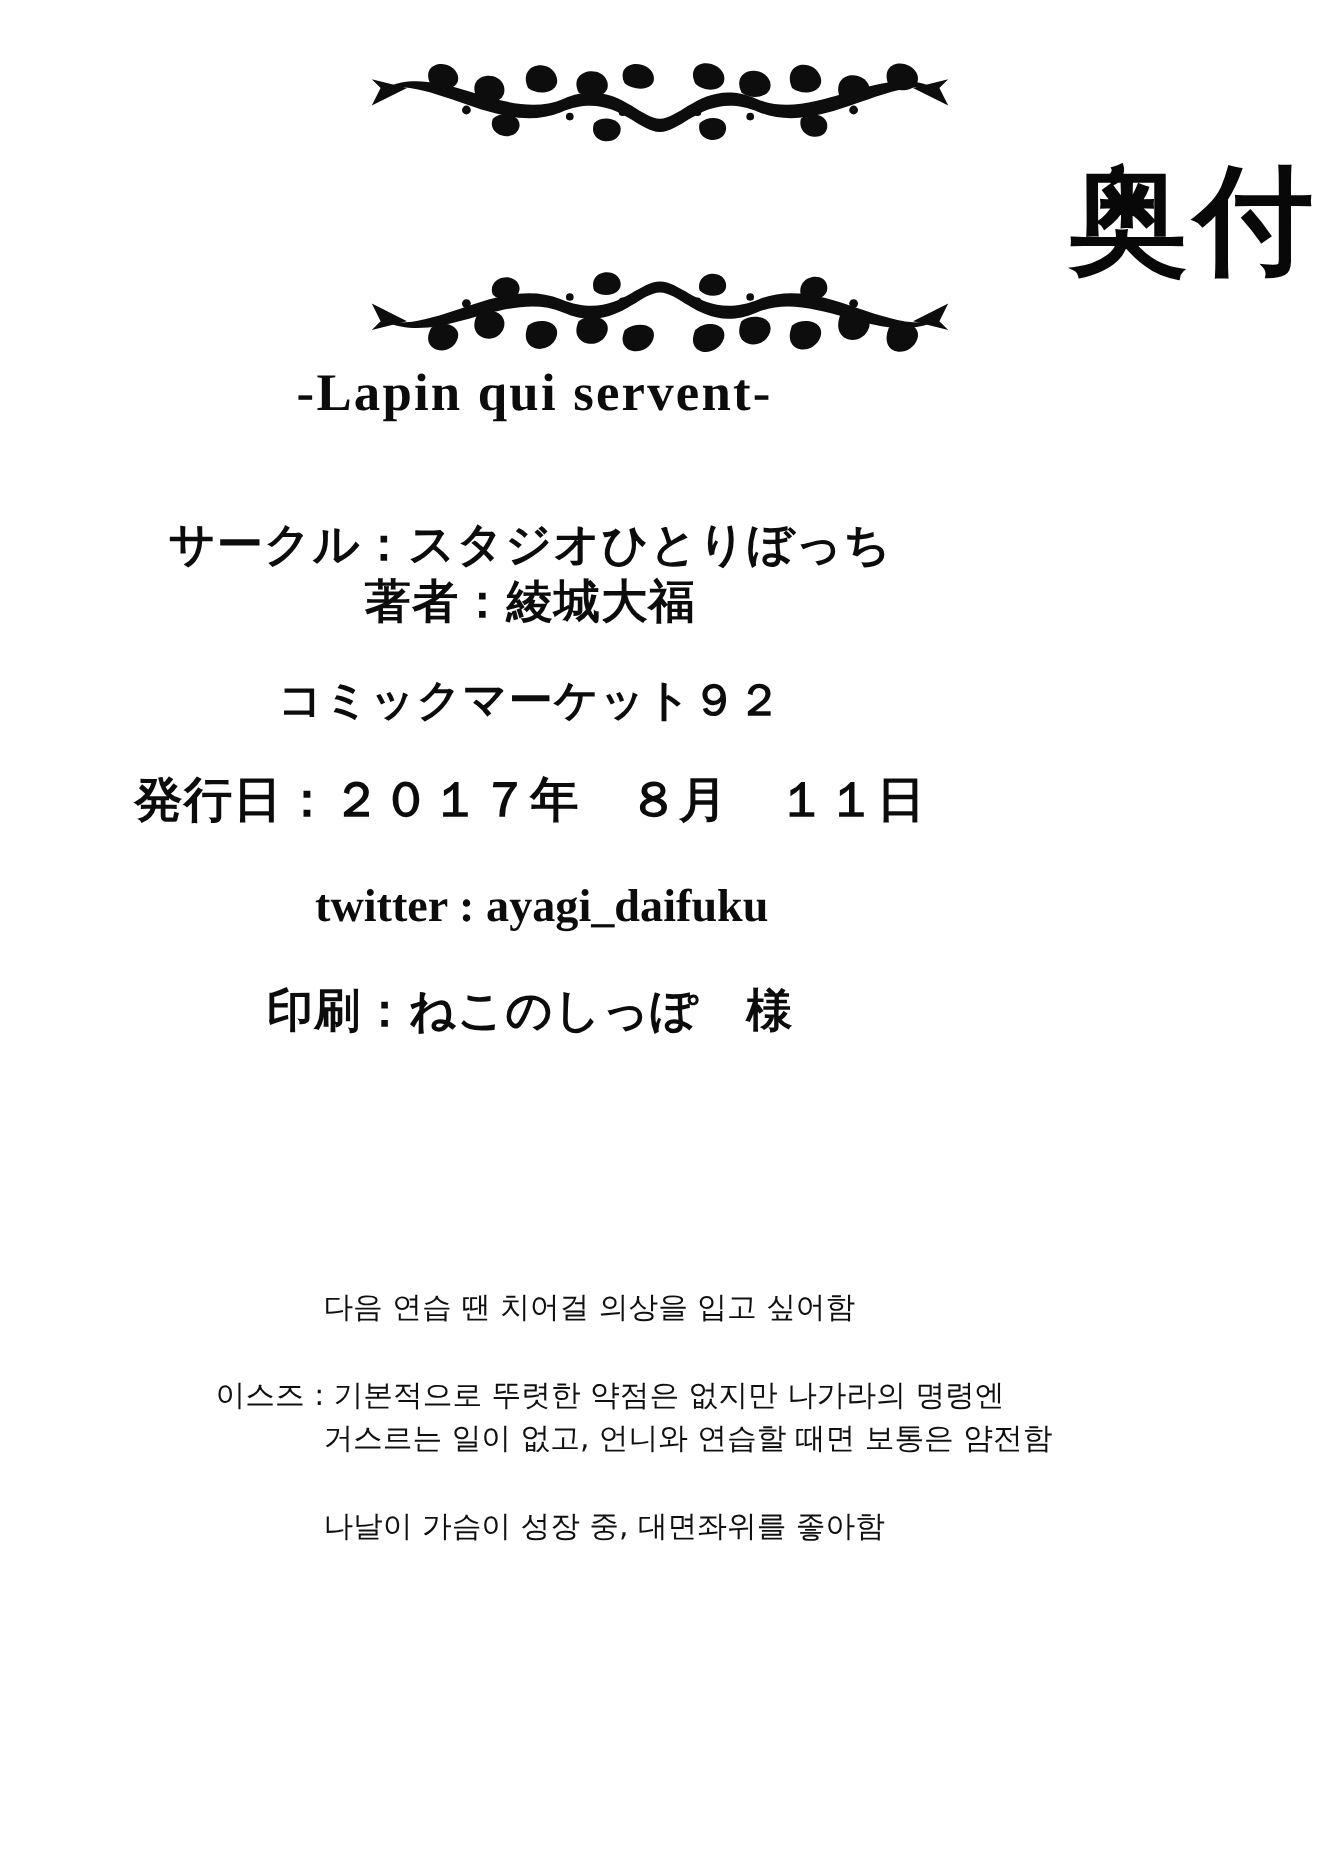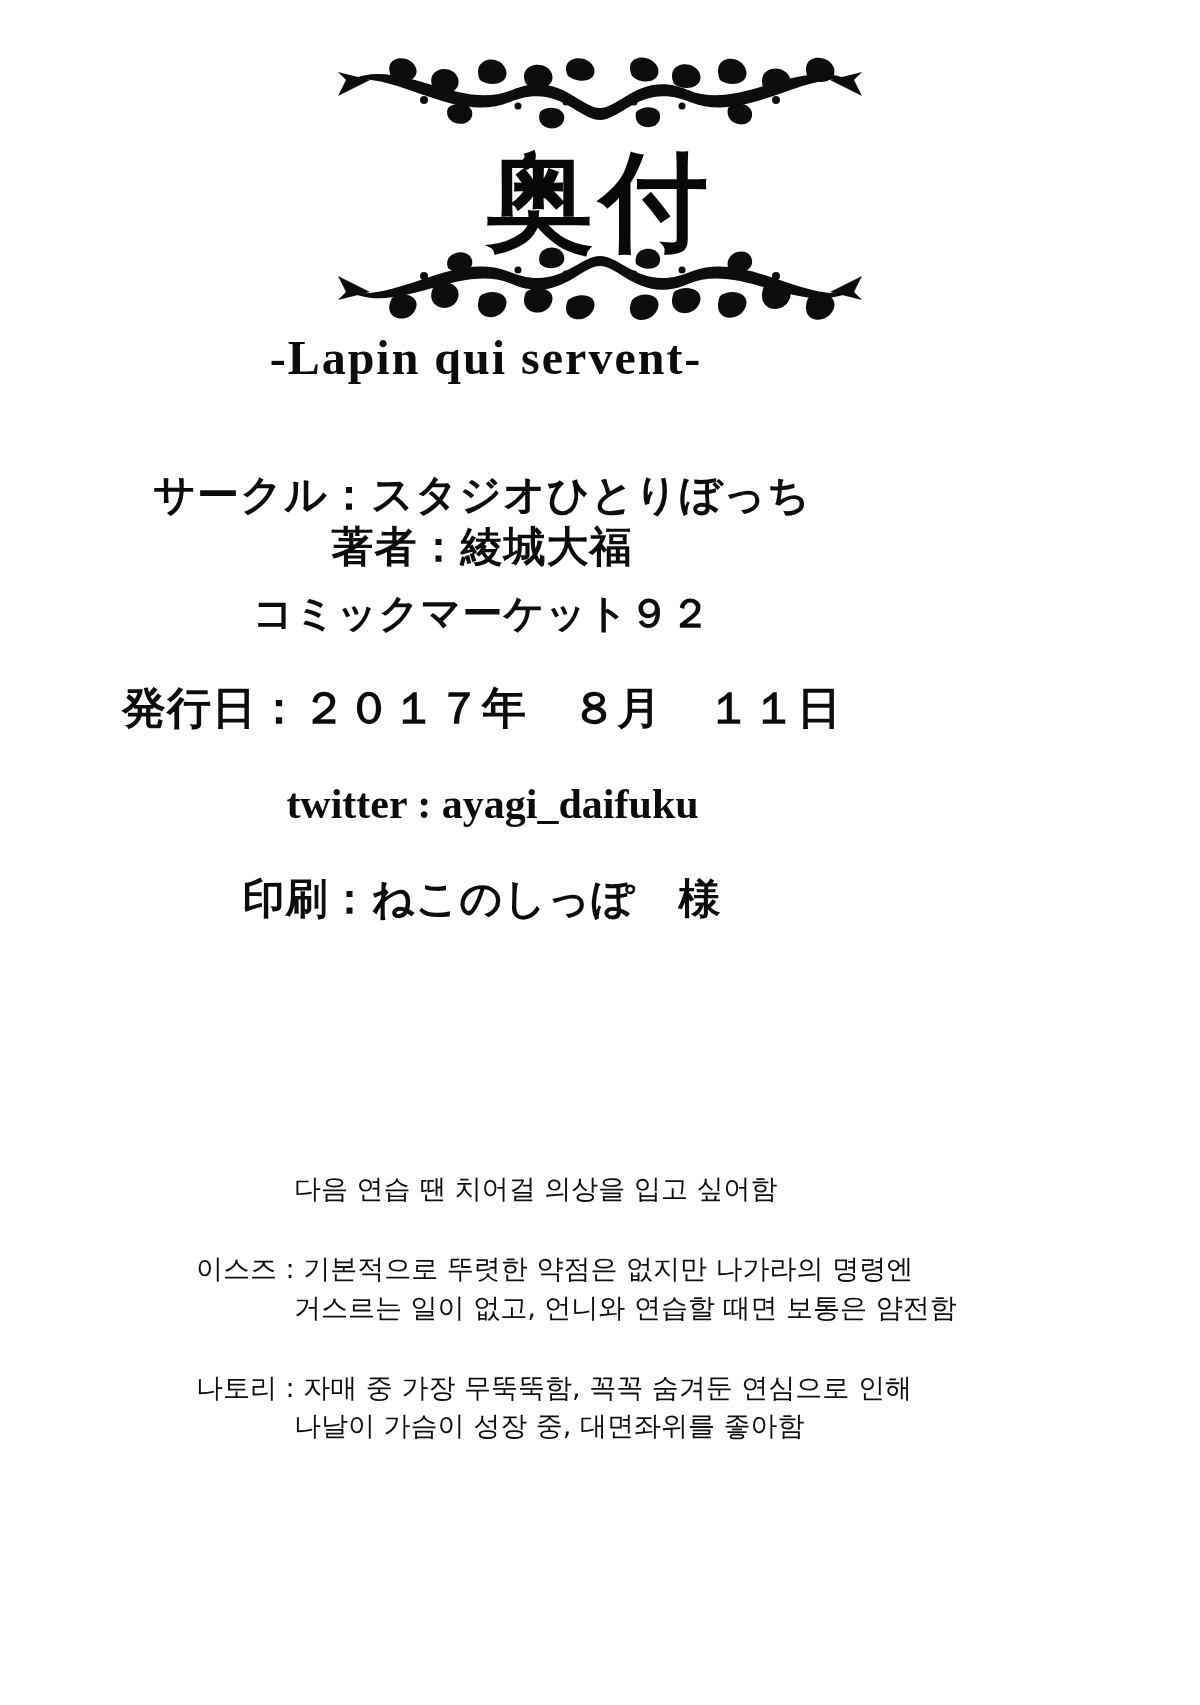--- a/index.html
+++ b/index.html
@@ -30,28 +30,29 @@
     text-align: center;
   }
   .ornament {
     display: block;
     margin: 0 auto;
   }
   .ornament-top { margin-bottom: -22px; }
   .ornament-bottom { margin-top: -20px; }
 
   .kanji-title {
-    font-family: Liberation Sans, sans-serif;
+    font-family: Liberation Serif, serif;
     font-size: 108px;
     font-weight: 700;
     line-height: 1.0;
     letter-spacing: 6px;
     color: #080808;
     position: relative;
     z-index: 3;
+    text-align: right;
   }
 
   .subtitle {
     position: absolute;
     top: 330px;
     left: 0;
     width: 972px;
     text-align: center;
     font-family: "Liberation Serif", serif;
     font-size: 48px;
@@ -69,21 +70,21 @@
     text-align: center;
     font-family: "DejaVu Serif", serif;
     color: #0c0c0c;
   }
   .credits .line {
     font-weight: 700;
     line-height: 1.18;
   }
   .c-circle  { font-size: 42px; letter-spacing: 1px; }
   .c-author  { font-size: 42px; letter-spacing: 1px; margin-top: 2px; }
-  .c-event   { font-size: 40px; letter-spacing: 1px; margin-top: 22px; font-family: Liberation Mono, monospace; }
+  .c-event   { font-size: 40px; letter-spacing: 1px; margin-top: 42px; }
   .c-date    { font-size: 44px; letter-spacing: 1px; margin-top: 42px; }
   .c-twitter { font-family: "Liberation Serif", serif; font-size: 42px; letter-spacing: 0px; margin-top: 46px; margin-left: 21px; }
   .c-pixiv   { font-family: "Liberation Serif", serif; font-size: 42px; letter-spacing: 0px; margin-top: 4px; }
   .c-print   { font-size: 42px; letter-spacing: 1px; margin-top: 44px; }
 
   
   .notes {
     position: absolute;
     top: 1170px;
     left: 196px;
@@ -189,18 +190,17 @@
 
   <div class="notes">
     <div class="note">
       <span class="note-l2">다음 연습 땐 치어걸 의상을 입고 싶어함</span>
     </div>
     <div class="note">
       <span class="note-l1">이스즈 : 기본적으로 뚜렷한 약점은 없지만 나가라의 명령엔</span>
       <span class="note-l2">거스르는 일이 없고, 언니와 연습할 때면 보통은 얌전함</span>
     </div>
     <div class="note">
-      <span class="note-l1">나토리 : 자매 중 가장 무뚝뚝함, 꼭꼭 숨겨둔 연심으로 인해</span>
       <span class="note-l2">나날이 가슴이 성장 중, 대면좌위를 좋아함</span>
     </div>
   </div>
 
 </div>
 
 </body></html>

